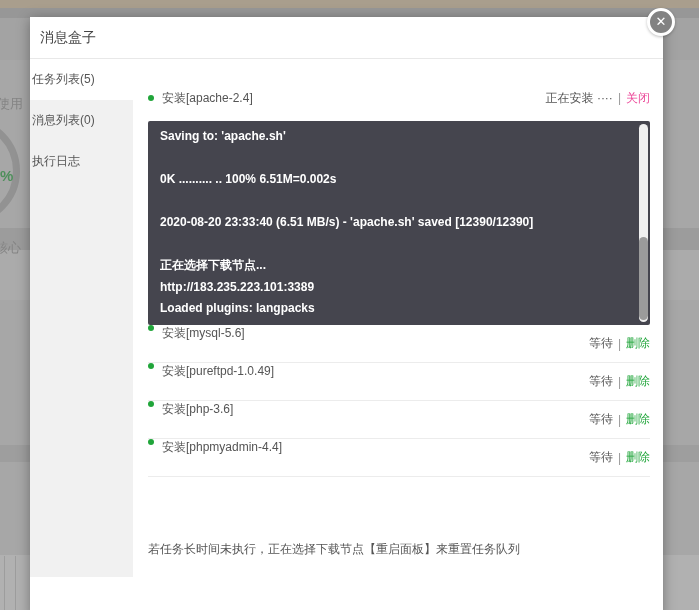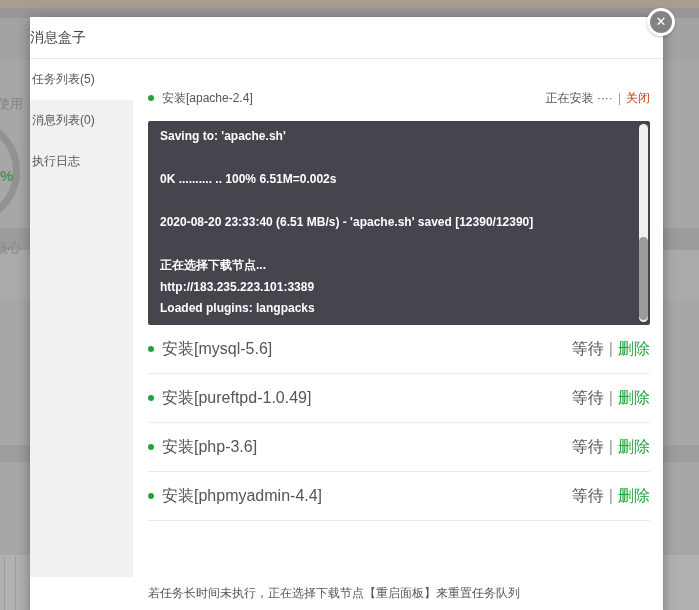--- a/index.html
+++ b/index.html
@@ -33,21 +33,21 @@
   .dim-vline { position: absolute; top: 556px; width: 1px; height: 54px; background: #9d9d9d; }
   .dim-vline-1 { left: 4px; } .dim-vline-2 { left: 15px; }
 
   
   .dialog {
     position: absolute; left: 30px; top: 17px; width: 633px; height: 600px;
     background: #ffffff; z-index: 2;
     box-shadow: 0 2px 12px rgba(0,0,0,0.35);
   }
   .dialog-header { height: 42px; border-bottom: 1px solid #e8e8e8; display: flex; align-items: center; }
-  .dialog-title { padding-left: 0; font-size: 14px; color: #444; }
+  .dialog-title { padding-left: 10px; font-size: 14px; color: #444; }
 
   .dialog-body { display: flex; height: 557px; }
 
   
   .sidebar { width: 103px; display: flex; flex-direction: column; flex-shrink: 0; }
   .side-item { height: 41px; line-height: 41px; padding-left: 2px; font-size: 12px;
                color: #555; background: #f1f1f1; cursor: pointer; white-space: nowrap; }
   .side-item.active { background: #ffffff; }
   .side-filler { flex: 0 0 395px; background: #f1f1f1; }
   .side-bottom { flex: 1; background: #ffffff; }
@@ -55,21 +55,21 @@
   
   .content { flex: 1; position: relative; padding: 0 13px 0 15px; min-width: 0; }
 
   .task-row { display: flex; align-items: center; font-size: 12px; color: #555; }
   .task-row-first { margin: 30px 0 14px 0; height: 18px; }
   .dot { width: 6px; height: 6px; border-radius: 50%; background: #20a53a; margin-right: 8px; flex-shrink: 0; }
   .task-name { color: #555; }
   .task-right { margin-left: auto; display: flex; align-items: center; white-space: nowrap; }
   .task-status { color: #555; }
   .sep { color: #999; margin: 0 5px; }
-  .action-close { color: #c2410c; cursor: pointer; text-align: center; }
+  .action-close { color: #ec4899; cursor: pointer; text-align: center; }
   .action-del { color: #20a53a; cursor: pointer; }
 
   
   .console {
     position: relative; height: 204px; background: #45454e; border-radius: 2px;
     padding: 5px 22px 5px 12px; overflow: hidden;
   }
   .console-line {
     min-height: 21.5px; line-height: 21.5px; font-size: 12px; font-weight: bold;
     color: #ffffff; white-space: nowrap; overflow: hidden;
@@ -77,21 +77,21 @@
   }
   .console-scrollbar {
     position: absolute; right: 2px; top: 3px; bottom: 3px; width: 9px;
     background: #f0f0f0; border-radius: 5px;
   }
   .console-thumb {
     position: absolute; left: 0; top: 57%; width: 9px; height: 42%;
     background: #9b9b9b; border-radius: 5px;
   }
 
-  .pend-row { height: 49px; display: flex; align-items: center; border-bottom: 1px solid #ececec; font-size: 16px; }
+  .pend-row { height: 38px; display: flex; border-bottom: 1px solid #ececec; font-size: 12px; }
 
   .footer-hint { margin-top: 64px; font-size: 12px; color: #555; white-space: nowrap; }
 
   
   .close-btn {
     position: absolute; left: 647px; top: 8px; width: 28px; height: 28px; z-index: 3;
     background: #828282; border: 3px solid #ffffff; border-radius: 50%;
     color: #ffffff; font-size: 13px; font-weight: bold; line-height: 22px; text-align: center;
     cursor: pointer; box-shadow: 0 1px 3px rgba(0,0,0,0.25);
   }

